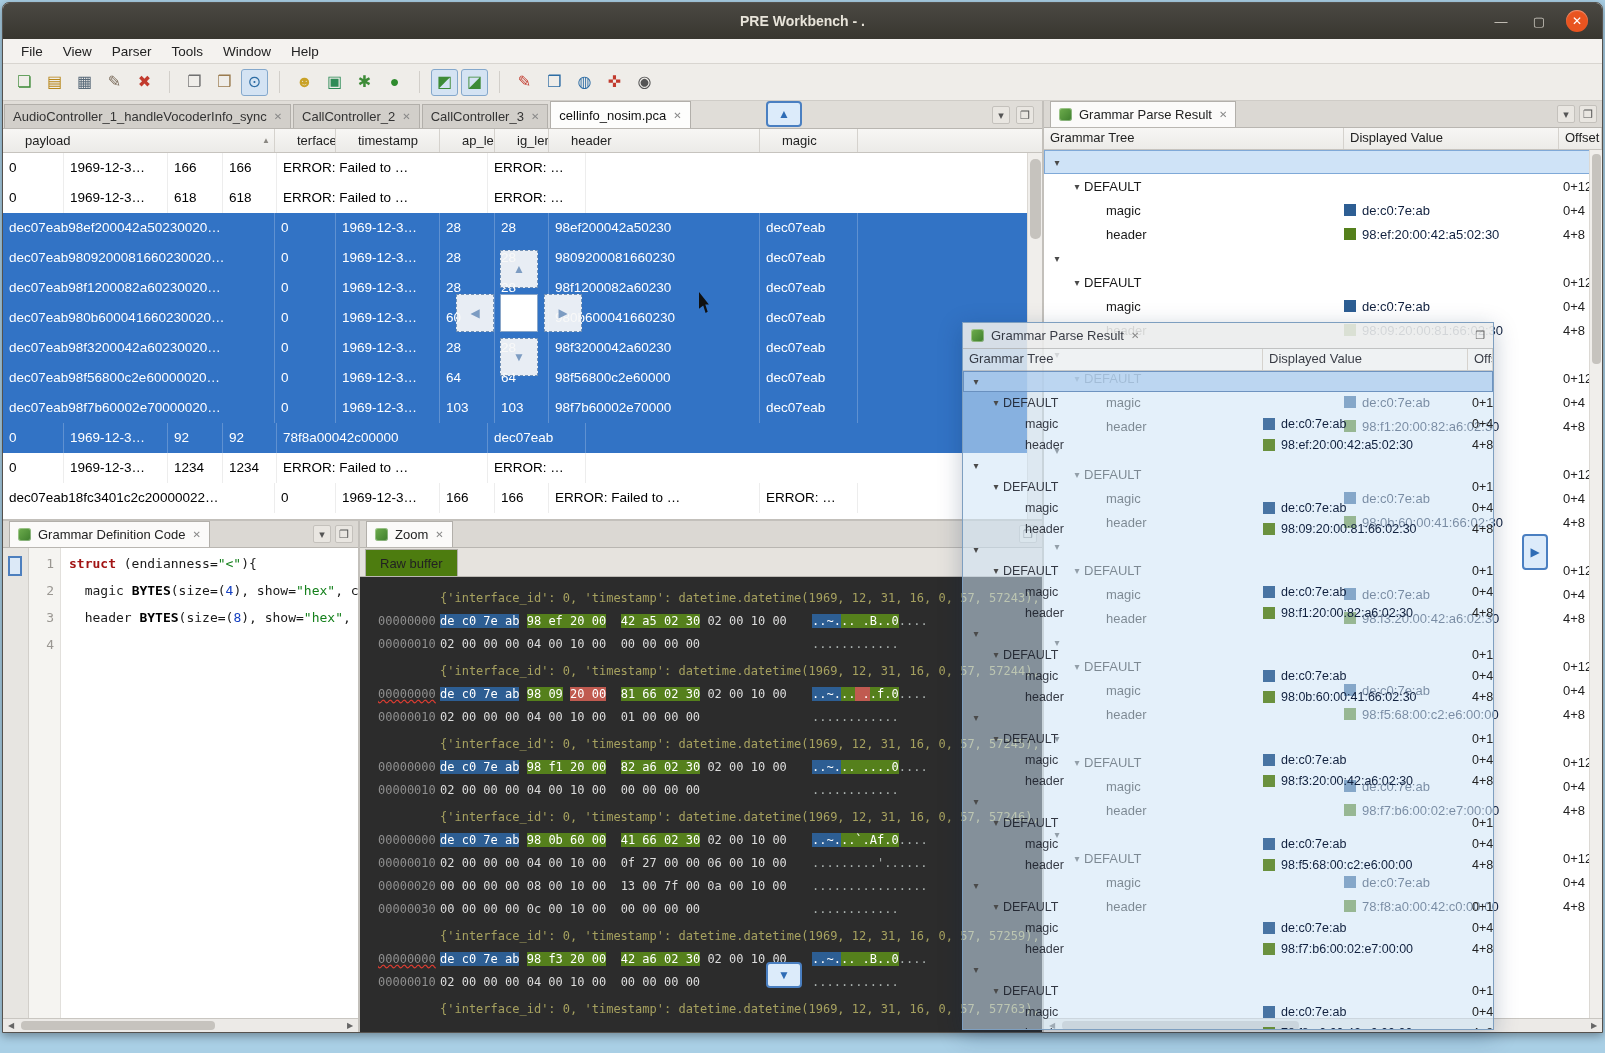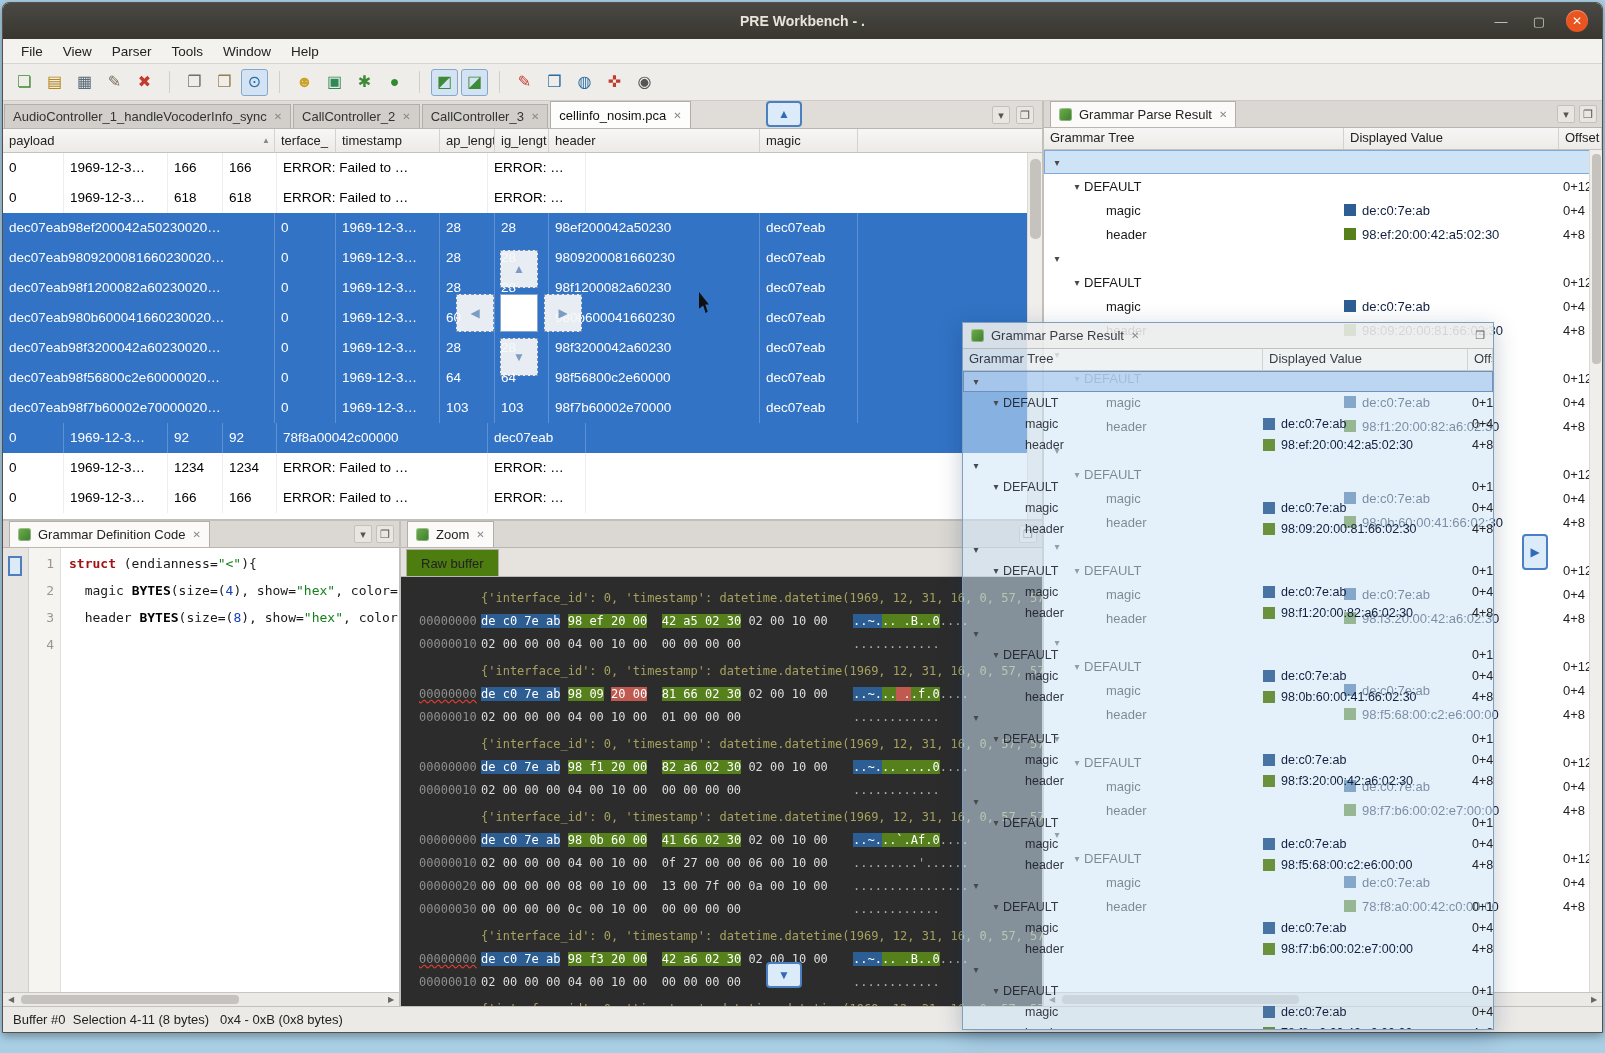--- a/index.html
+++ b/index.html
@@ -39,21 +39,21 @@
        display:flex;align-items:center;gap:7px;padding:0 8px;font-size:13px;color:#333;white-space:nowrap;}
   .tab.active{height:27px;background:#fdfdfc;font-weight:normal;color:#111;}
   .tab-close{font-size:10px;color:#888;}
   .tab-corner{margin-left:auto;display:flex;align-items:center;gap:6px;padding:0 8px 4px 0;}
   .corner-btn{font-size:11px;color:#555;width:18px;height:18px;display:flex;align-items:center;justify-content:center;
               border:1px solid #c4c1bc;background:#e9e6e1;border-radius:2px;}
 
   
   .table-wrap{height:392px;background:#fff;position:relative;flex:0 0 auto;border-bottom:2px solid #c3c0bb;overflow:hidden;}
   .thead{display:flex;height:24px;background:linear-gradient(#f7f6f4,#ecebe8);border-bottom:1px solid #c6c3be;}
-  .th{font-size:13px;color:#222;display:flex;align-items:center;padding-left:6px;border-right:1px solid #d5d2cd;
+  .th{font-size:13px;color:#222;display:flex;align-items:center;padding-left:22px;border-right:1px solid #d5d2cd;
       overflow:hidden;white-space:nowrap;position:relative;}
   .sort-ind{font-size:8px;color:#8a8782;margin-left:auto;padding-right:4px;}
   .c0{width:272px}.c1{width:61px}.c2{width:104px}.c3{width:55px}.c4{width:54px}.c5{width:211px}.c6{width:98px}
   .tr{display:flex;height:30px;background:#fff;}
   .tr.sel{background:#3273c5;color:#fff;}
   .td{font-size:13.5px;line-height:30px;padding-left:6px;white-space:nowrap;overflow:hidden;
       border-right:1px solid rgba(0,0,0,.07);}
   .tr.sel .td{border-right:1px solid rgba(255,255,255,.22);}
   .vscroll{position:absolute;top:24px;right:0;bottom:0;width:15px;background:#f0eeeb;border-left:1px solid #dcd9d4;}
   .vthumb{position:absolute;left:2px;top:6px;width:11px;height:80px;background:#c6c3be;border-radius:5px;}
@@ -61,21 +61,21 @@
   
   .bottom-split{flex:1 1 auto;display:flex;min-height:0;}
   .panel-head{height:27px;background:#dbd8d3;border-bottom:1px solid #b9b6b1;display:flex;align-items:flex-end;flex:0 0 auto;}
   .ph-tab{height:26px;background:#fbfaf9;border:1px solid #b2afaa;border-bottom:none;display:flex;align-items:center;
           gap:7px;padding:0 8px;margin-left:6px;font-size:13px;color:#222;white-space:nowrap;}
   .puzzle-icon{width:13px;height:13px;background:linear-gradient(135deg,#6fae4e,#3d7d2c);border-radius:3px;
                box-shadow:inset 0 0 0 1px rgba(255,255,255,.35);}
   .ph-close{font-size:10px;color:#888;}
   .ph-corner{margin-left:auto;display:flex;gap:4px;padding:0 5px 4px 0;}
 
-  .code-panel{width:398px;flex:0 0 auto;display:flex;flex-direction:column;background:#fff;border-right:2px solid #c3c0bb;min-width:0;}
+  .code-panel{width:357px;flex:0 0 auto;display:flex;flex-direction:column;background:#fff;border-right:2px solid #c3c0bb;min-width:0;}
   .code-body{flex:1 1 auto;display:flex;min-height:0;}
   .side-strip{width:26px;background:#e7e5e1;border-right:1px solid #d2cfca;flex:0 0 auto;position:relative;}
   .dock-marker{position:absolute;top:8px;left:5px;width:14px;height:20px;background:#dce9f7;border:2px solid #4d7fbe;}
   .gutter{width:32px;background:#f5f4f1;border-right:1px solid #e2e0dc;color:#9a9792;
           font-family:"DejaVu Sans Mono",monospace;font-size:13px;line-height:27px;text-align:right;
           padding:2px 6px 0 0;flex:0 0 auto;}
   .codelines{flex:1;padding:2px 0 0 8px;font-family:"DejaVu Sans Mono",monospace;font-size:13px;line-height:27px;
              white-space:pre;overflow:hidden;color:#1a1a1a;}
   .ck-kw{color:#a21414;font-weight:bold;}
   .ck-str{color:#15801c;}
@@ -383,20 +383,21 @@
             </div>
             <div class="tr">
               <div class="td c1">0</div>
               <div class="td c2">1969-12-3…</div>
               <div class="td c3">1234</div>
               <div class="td c4">1234</div>
               <div class="td c5">ERROR: Failed to …</div>
               <div class="td c6">ERROR: …</div>
             </div>
             <div class="tr">
+              <div class="td c0">dec07eab18fc3401c2c20000022…</div>
               <div class="td c1">0</div>
               <div class="td c2">1969-12-3…</div>
               <div class="td c3">166</div>
               <div class="td c4">166</div>
               <div class="td c5">ERROR: Failed to …</div>
               <div class="td c6">ERROR: …</div>
             </div>
           </div>
         <div class="vscroll">
           <div class="vthumb"></div>
@@ -772,23 +773,20 @@
         <span class="hs-btn">◀</span>
         <div class="hs-track">
           <div class="hs-thumb" style="width:45%"></div>
         </div>
         <span class="hs-btn">▶</span>
       </div>
     </div>
 
   </div>
 
-  <div class="statusbar">
-    <span>Buffer #0  Selection 4-11 (8 bytes)   0x4 - 0xB (0x8 bytes)</span>
-  </div>
 </div>
 
 <div class="float-win">
   <div class="fw-title">
     <span class="puzzle-icon"></span>
     <span>Grammar Parse Result</span>
     <span class="ph-close">✕</span>
     <span class="fw-float">❐</span>
   </div>
   <div class="fw-cols">

